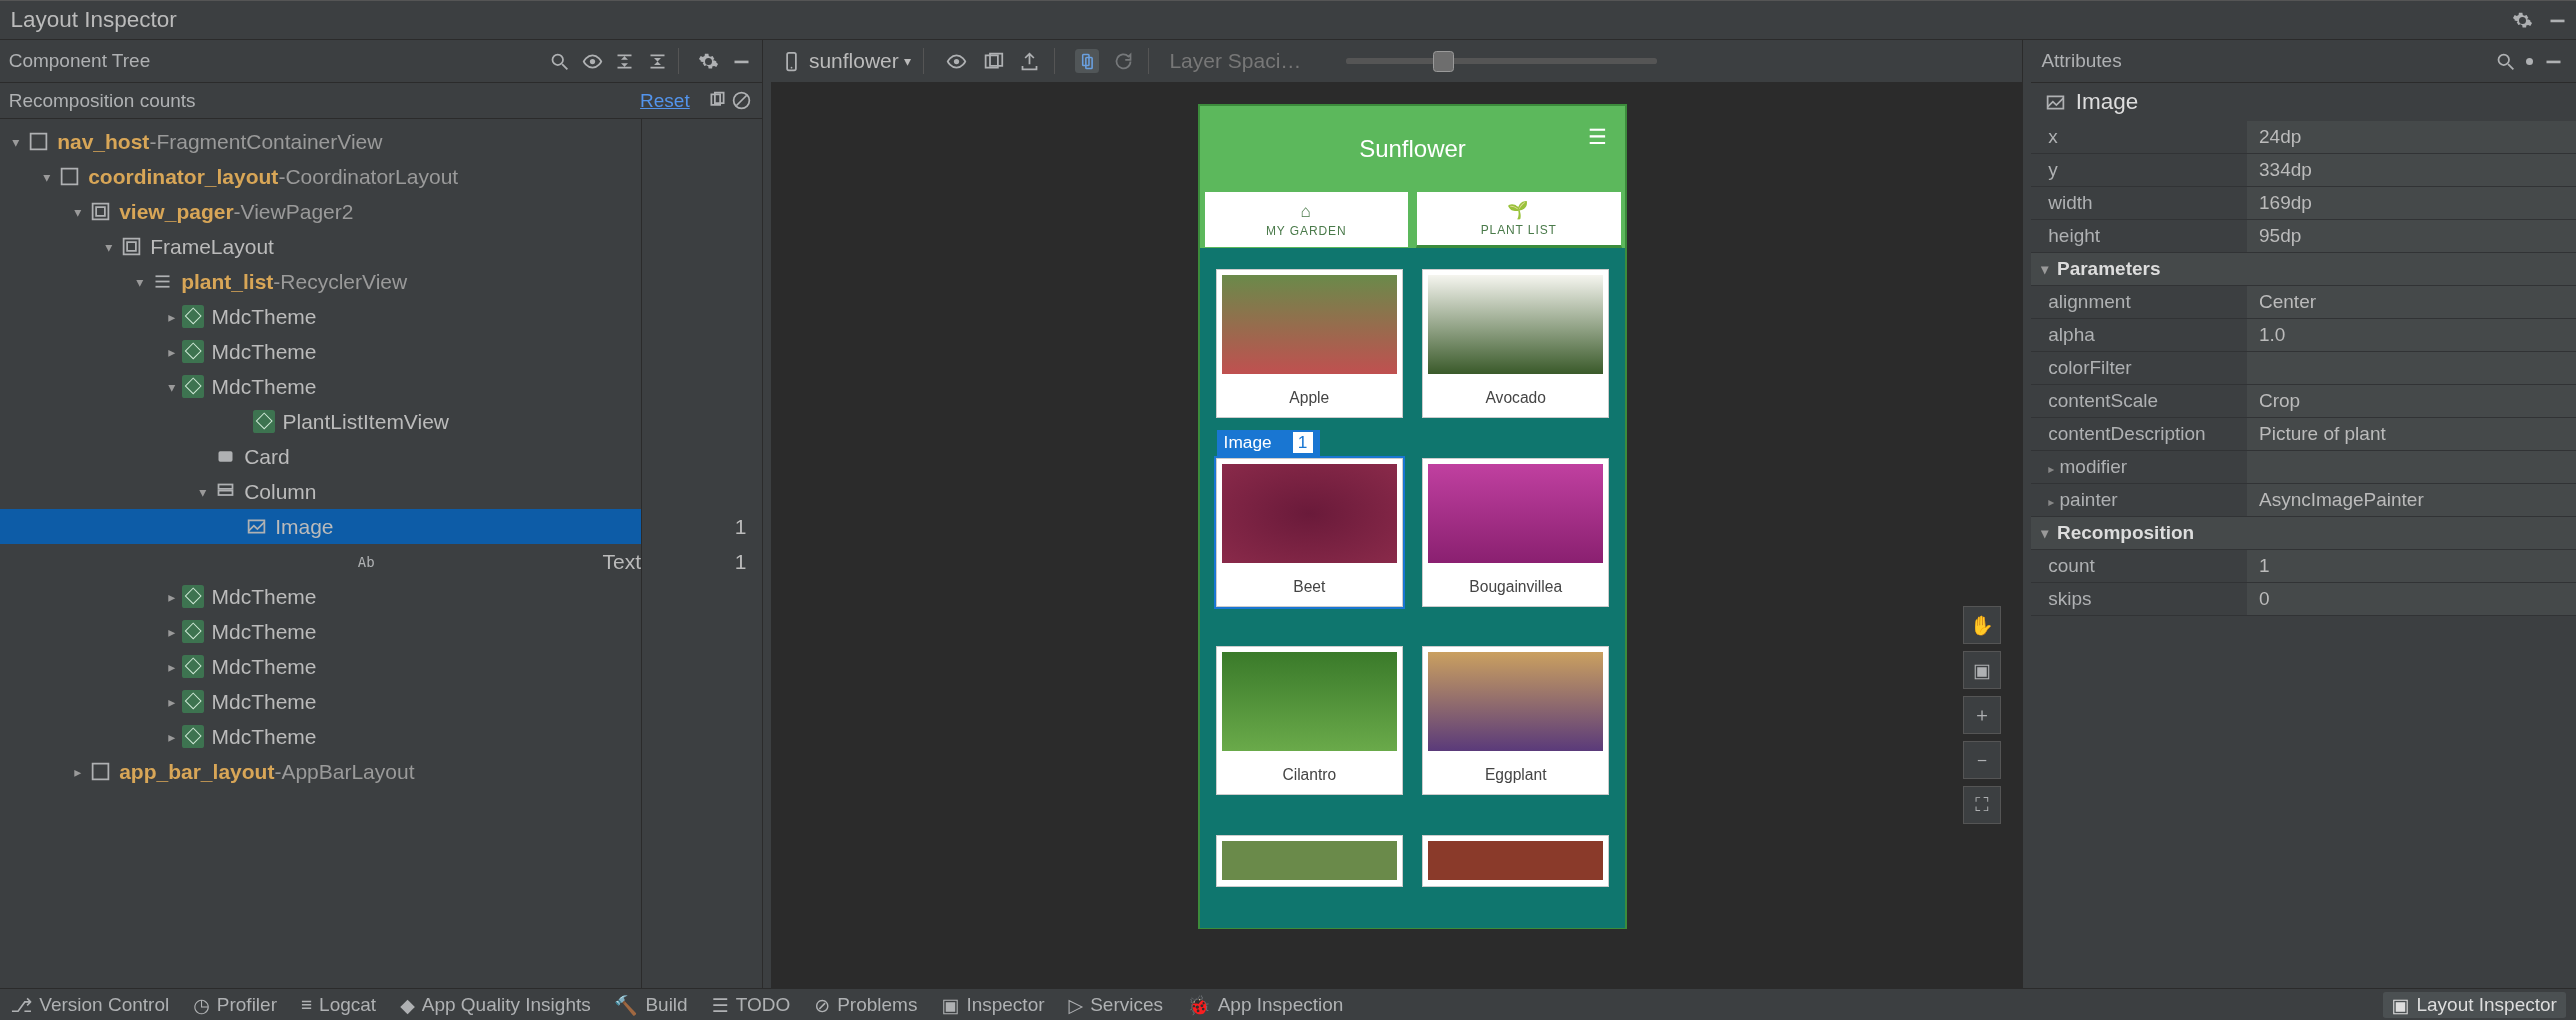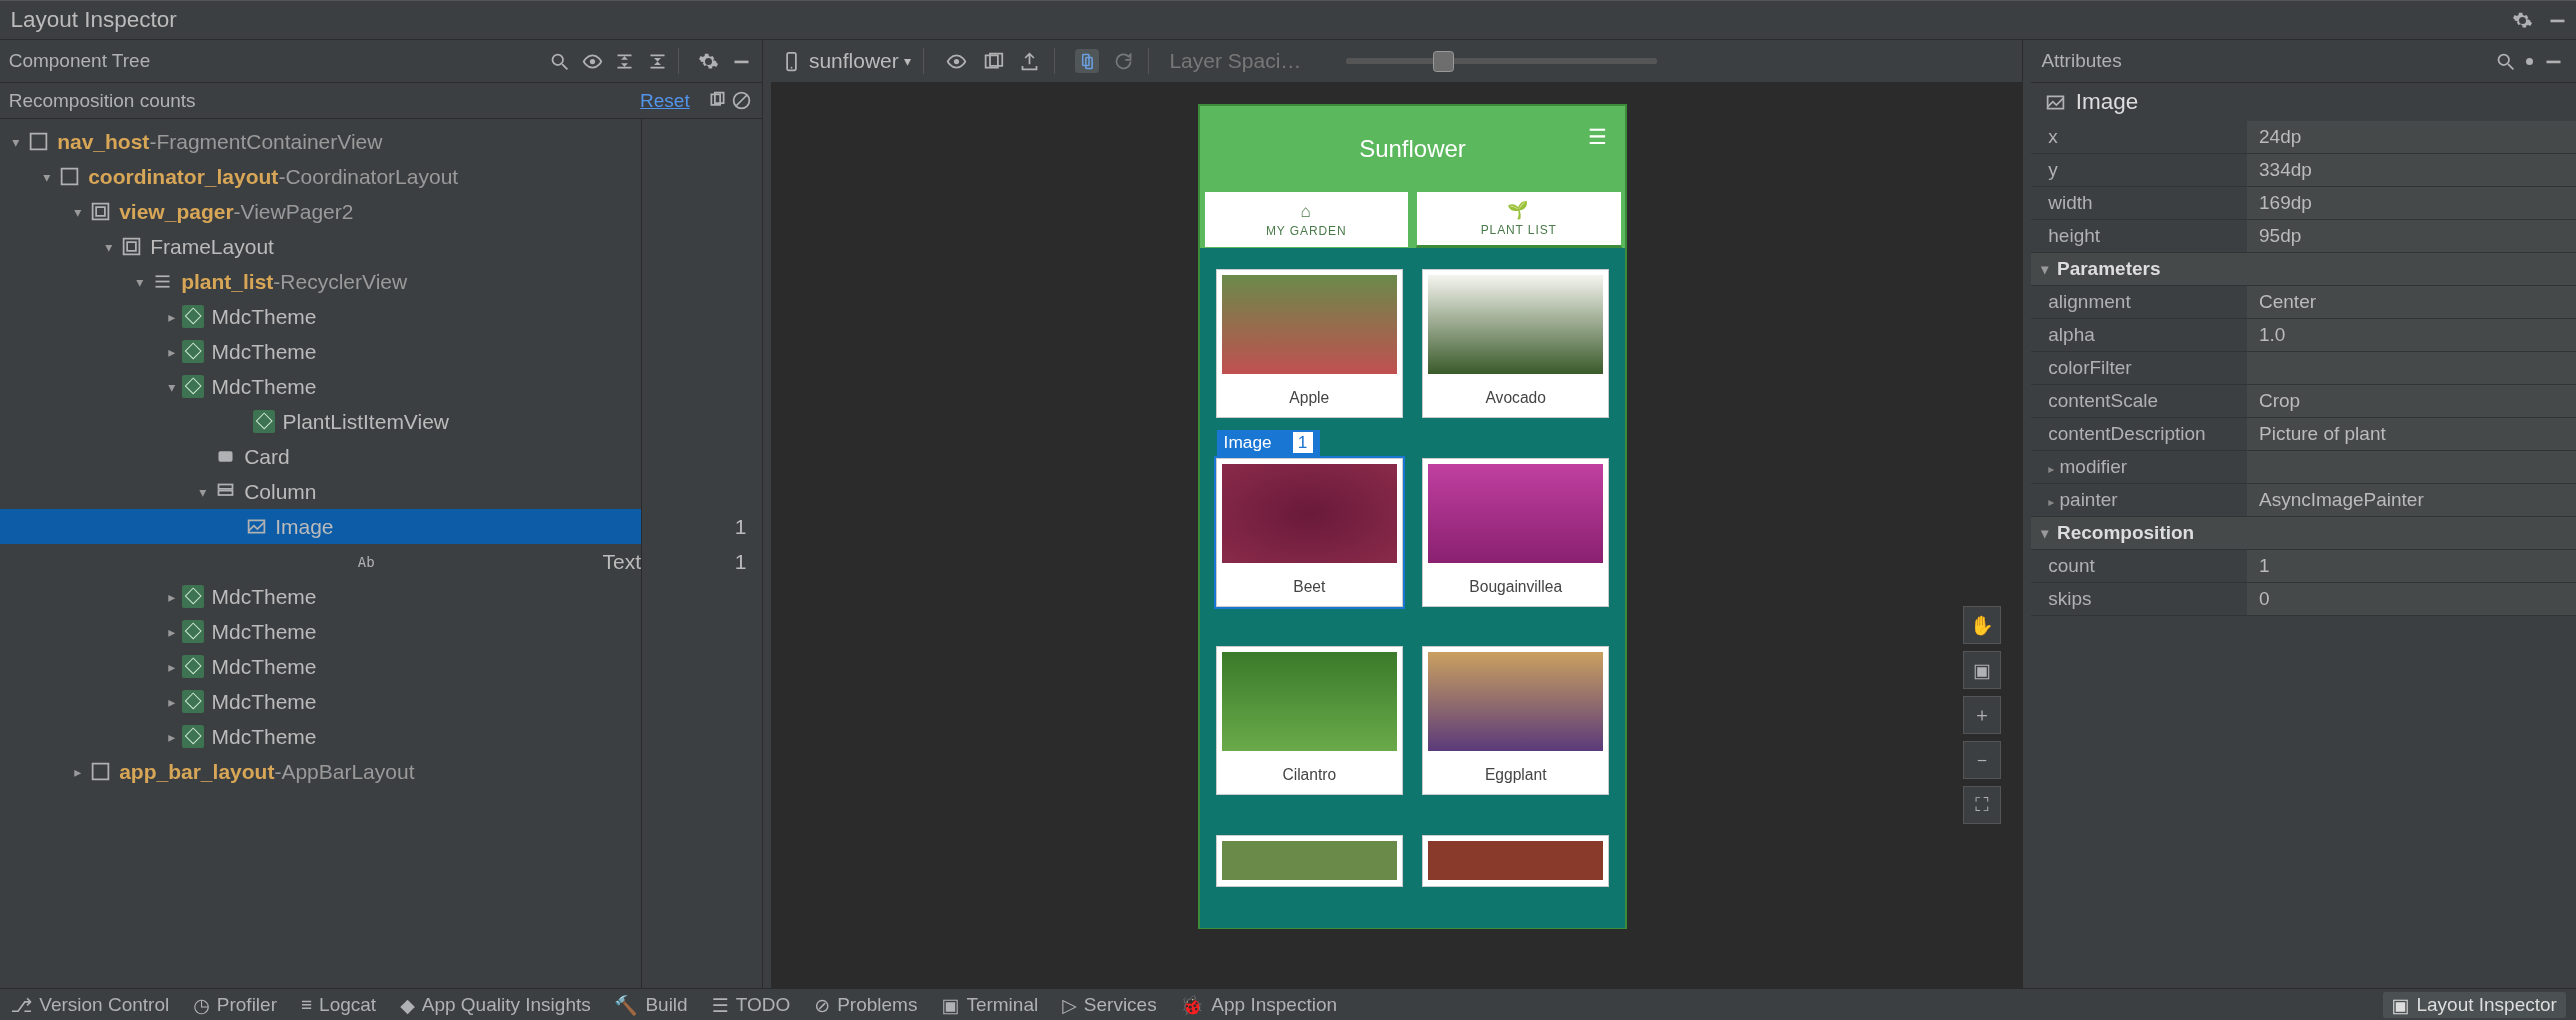--- a/index.html
+++ b/index.html
@@ -596,21 +596,21 @@
       <span class="item">
         <span>☰</span>
         <span>TODO</span>
       </span>
       <span class="item">
         <span>⊘</span>
         <span>Problems</span>
       </span>
       <span class="item">
         <span>▣</span>
-        <span>Terminal</span>
+        <span>Inspector</span>
       </span>
       <span class="item">
         <span>▷</span>
         <span>Services</span>
       </span>
       <span class="item">
         <span>🐞</span>
         <span>App Inspection</span>
       </span>
       <span class="spacer"></span>

